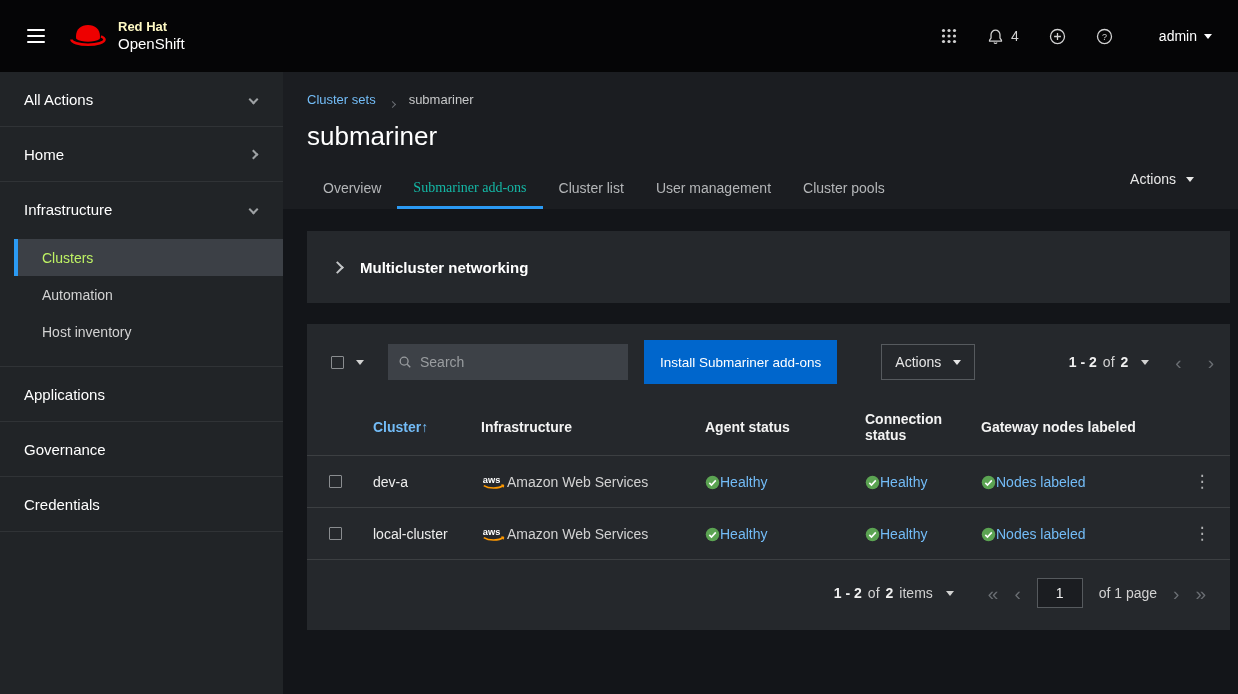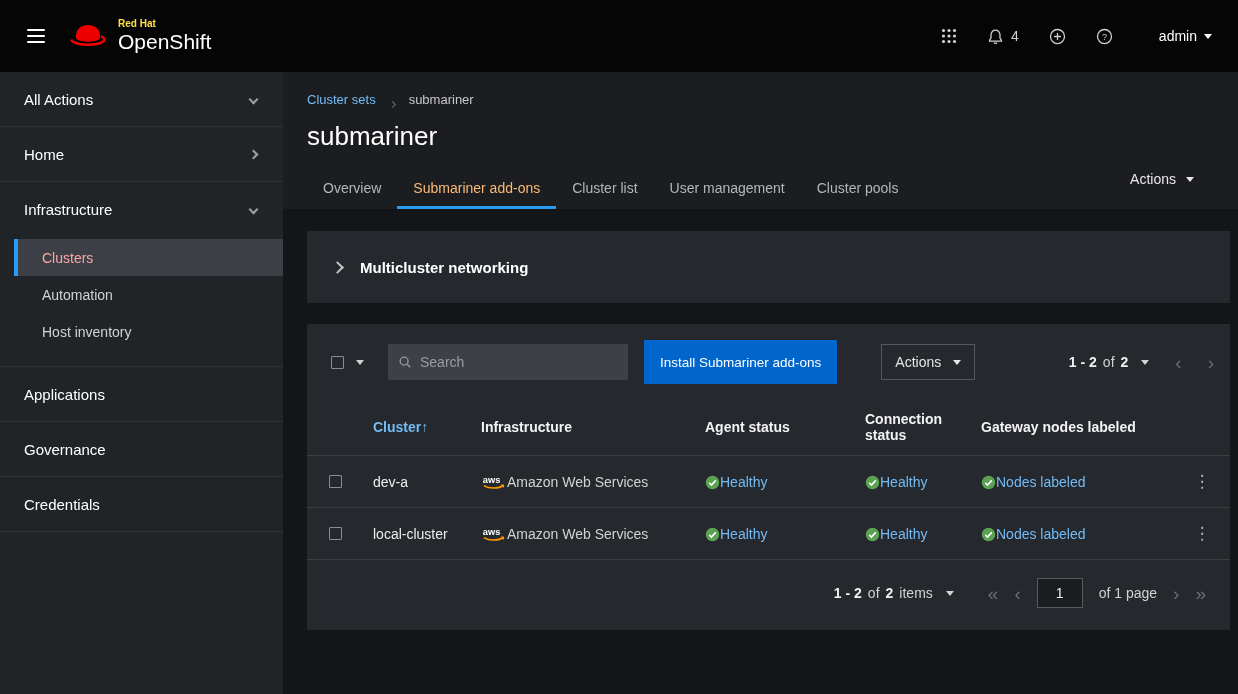--- a/index.html
+++ b/index.html
@@ -6,22 +6,22 @@
   html,body { width:1238px; height:694px; overflow:hidden; background:#131519;
     font-family:"Liberation Sans","DejaVu Sans",sans-serif; color:#d2d2d2; }
 
   
   .masthead { height:72px; background:#050506; display:flex; align-items:center; padding:0 26px 0 14px; }
   .hamburger { width:44px; height:44px; background:none; border:none; cursor:pointer;
     display:flex; flex-direction:column; justify-content:center; gap:4px; align-items:center; margin-right:10px; }
   .hamburger .bar { width:18px; height:2px; background:#fff; border-radius:1px; }
   .brand { display:flex; align-items:center; gap:10px; }
   .brand-text { display:flex; flex-direction:column; line-height:1.15; }
-  .brand-l1 { font-size:10px; font-weight:700; color:#fde047; }
-  .brand-l2 { font-size:21px; font-weight:500; color:#fff; }
+  .brand-l1 { font-size:13px; font-weight:700; color:#fef9c3; }
+  .brand-l2 { font-size:15px; font-weight:500; color:#fff; }
   .mast-tools { margin-left:auto; display:flex; align-items:center; gap:30px; }
   .tool-btn { background:none; border:none; color:#d2d2d2; cursor:pointer; display:flex; align-items:center; gap:7px;
     font-size:14px; font-family:inherit; }
   .user-btn { margin-left:16px; color:#fff; }
   .caret { display:inline-block; width:0; height:0; border-left:4px solid transparent;
     border-right:4px solid transparent; border-top:5px solid currentColor; }
 
   
   .shell { display:flex; height:622px; }
 
@@ -32,32 +32,32 @@
   .nav-item.noborder { border-bottom:none; }
   .nav-item .chevron { margin-left:auto; }
   .chevron { display:inline-block; width:7px; height:7px; border-right:2px solid #9ea1a4; border-bottom:2px solid #9ea1a4; }
   .chevron.r { transform:rotate(-45deg); }
   .chevron.d { transform:rotate(45deg); }
   .chevron.big { width:9px; height:9px; border-color:#c4c6c8; }
   .chevron.sep { width:5px; height:5px; border-width:1.5px; border-color:#6a6e73; transform:rotate(-45deg); }
   .subnav { list-style:none; padding:2px 0 16px; border-bottom:1px solid rgba(255,255,255,0.07); }
   .sub { height:37px; display:flex; align-items:center; margin-left:14px; padding-left:28px; font-size:14px;
     color:#d2d2d2; cursor:pointer; }
-  .sub.active { background:#3c4046; border-left:4px solid #2b9af3; padding-left:24px; color:#fca5a5; }
+  .sub.active { background:#3c4046; border-left:4px solid #2b9af3; padding-left:24px; color:#bef264; }
 
   
   .main { flex:1; display:flex; flex-direction:column; background:#131519; min-width:0; }
   .page-header { background:#1b1d21; padding:20px 24px 0; position:relative; }
   .breadcrumb { display:flex; align-items:flex-end; gap:14px; font-size:13px; }
   .crumb-link { color:#73bcf7; text-decoration:none; cursor:pointer; }
   .crumb-current { color:#c7c8c9; }
   .page-title { margin-top:14px; font-size:26px; font-weight:300; color:#fff; }
   .tabs { display:flex; margin-top:18px; }
   .tab { padding:10px 16px 13px; font-size:14px; color:#b4b6b8; cursor:pointer; white-space:nowrap; }
-  .tab.active { color:#fdba74; box-shadow:inset 0 -3px 0 0 #2b9af3; }
+  .tab.active { color:#14b8a6; box-shadow:inset 0 -3px 0 0 #2b9af3;font-family:Liberation Serif, serif; }
   .page-actions { position:absolute; right:44px; bottom:22px; display:flex; align-items:center; gap:10px;
     color:#e8e8e8; font-size:14px; cursor:pointer; }
 
   .content { padding:22px 8px 24px 24px; flex:1; overflow:hidden; }
   .card { background:#25282c; }
   .expandable { height:72px; display:flex; align-items:center; padding:0 26px; margin-bottom:21px; cursor:pointer; }
   .exp-title { margin-left:18px; font-size:15px; font-weight:600; color:#fff; }
 
   .table-card { padding-top:16px; }
   .toolbar { display:flex; align-items:center; gap:16px; padding:0 16px 16px; }

